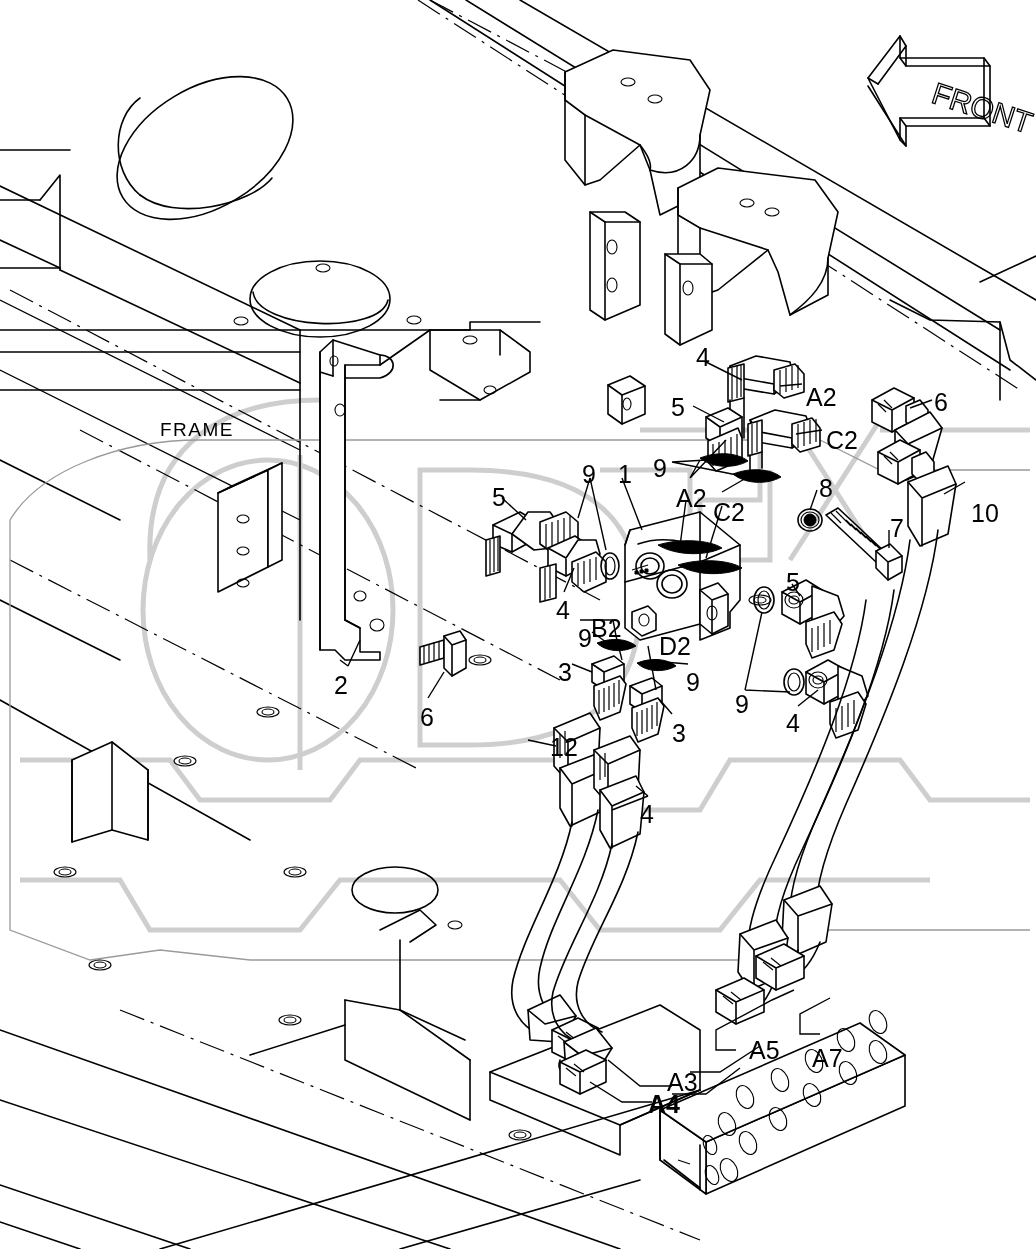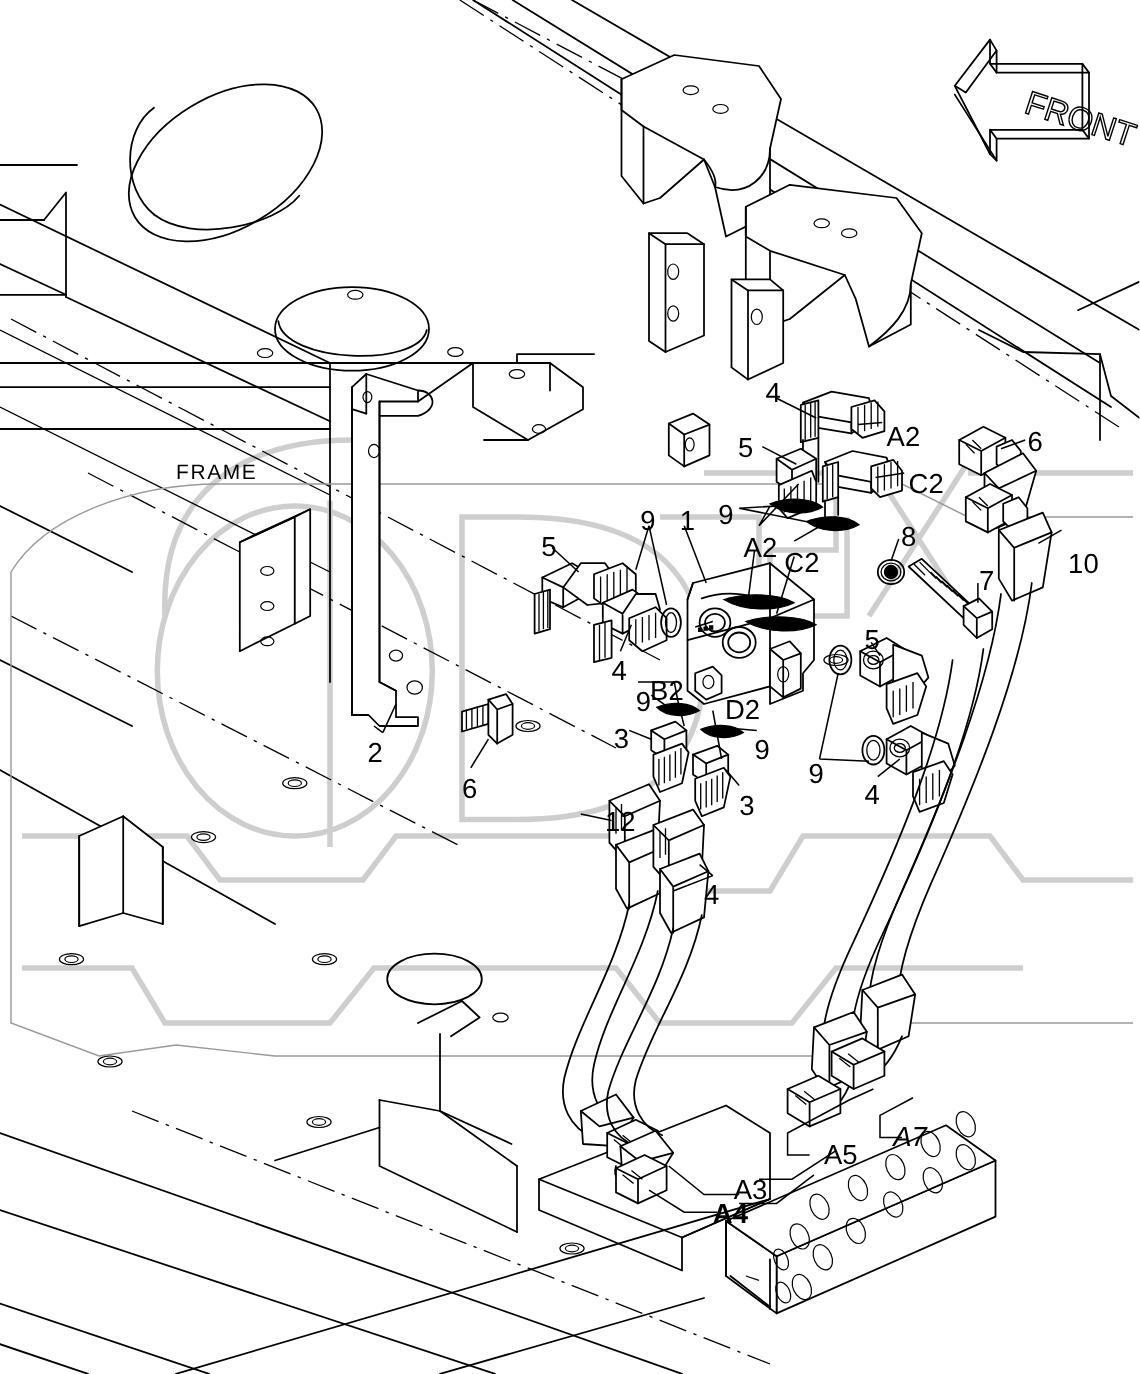--- a/index.html
+++ b/index.html
@@ -614,16 +614,16 @@
       <div class="lbl" style="left: 558px; top: 660px;">3</div>
       <div class="lbl" style="left: 672px; top: 721px;">3</div>
       <div class="lbl" style="left: 786px; top: 711px;">4</div>
       <div class="lbl" style="left: 510px; top: 735px; margin-left: 40px;">12</div>
       <div class="lbl" style="left: 640px; top: 802px;">4</div>
       <div class="lbl" style="left: 334px; top: 673px;">2</div>
       <div class="lbl" style="left: 420px; top: 705px;">6</div>
       <div class="lbl" style="left: 667px; top: 1070px;">A3</div>
       <div class="lbl" style="left: 648px; top: 1092px; font-weight: bold;">A4</div>
       <div class="lbl" style="left: 749px; top: 1038px;">A5</div>
-      <div class="lbl" style="left: 812px; top: 1022px; font-style: italic;">A7</div>
+      <div class="lbl" style="left: 812px; top: 1046px;">A7</div>
     </div>
 
 </div>
 
 </body></html>

